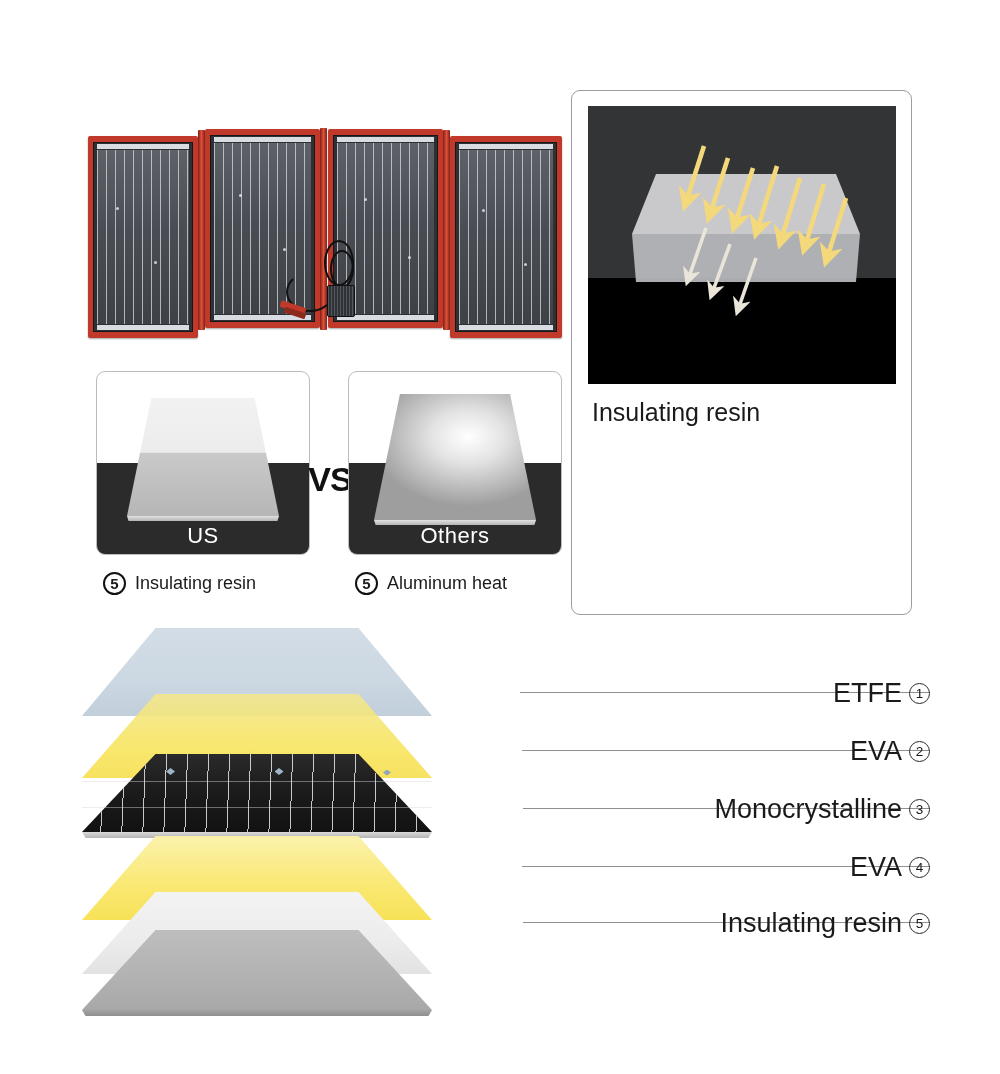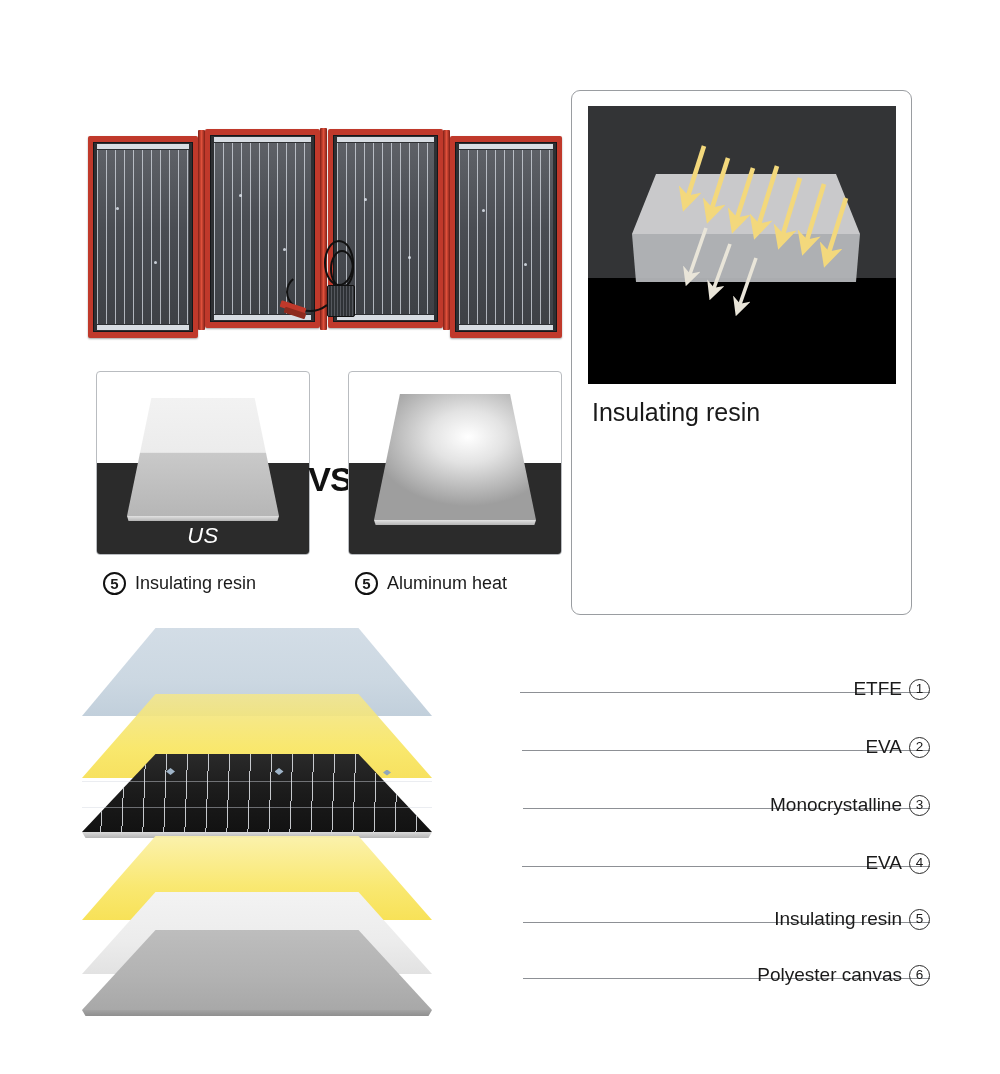--- a/index.html
+++ b/index.html
@@ -30,21 +30,21 @@
        background:rgba(225,230,238,.85);}
   .hinge{position:absolute;top:0;bottom:0;width:7px;
          background:linear-gradient(90deg,#7e1f16,#e0503b,#7e1f16);border-radius:1px;}
   .cable{position:absolute;border:2.5px solid #111;border-radius:50%;}
   .ctrlbox{position:absolute;background:#3a3d42;border:1px solid #111;border-radius:2px;
       background-image:repeating-linear-gradient(90deg,#55585e 0 1px,#2f3236 1px 3px);}
   .clip{position:absolute;background:#c0392b;border-radius:1px;}
 
   
   .cmpcard{position:absolute;width:212px;height:182px;background:#fff;
-     border:1.5px solid #b9bcc0;border-radius:4px;overflow:hidden;font-style:italic;}
+     border:1.5px solid #b9bcc0;border-radius:9px;overflow:hidden;}
   .cmpcard .darkhalf{position:absolute;left:0;right:0;bottom:0;height:50%;background:#2b2b2b;}
   .cmpcard .cardlabel{position:absolute;left:0;right:0;bottom:5px;text-align:center;
      color:#fff;font-size:22px;letter-spacing:.5px;}
   .plate{position:absolute;left:50%;transform:translateX(-50%);}
   .plate .face{width:100%;height:100%;clip-path:polygon(16% 0%,84% 0%,100% 100%,0% 100%);}
   .plate .edge{position:absolute;left:0;right:0;bottom:-5px;height:5px;
      clip-path:polygon(0% 0%,100% 0%,99% 100%,1% 100%);
      background:linear-gradient(180deg,#e2e2e2,#b4b4b4);}
   #vs-text{position:absolute;left:306px;top:452px;width:48px;text-align:center;
      font-size:34px;font-weight:700;color:#111;letter-spacing:-1px;margin-top:8px;}
@@ -68,21 +68,21 @@
   #layer-stack{left:82px;top:628px;width:350px;height:382px;}
   .layer{position:absolute;left:0;width:100%;}
   .layer .top{width:100%;height:100%;}
   .layer .side{position:absolute;left:0;right:0;bottom:-6px;height:6px;}
 
   
   #legend{left:410px;top:660px;width:520px;height:340px;}
   .legrow{position:absolute;right:0;display:flex;align-items:center;
      justify-content:flex-end;gap:7px;white-space:nowrap;}
   .legrow .lead{position:absolute;right:0;height:0;border-top:1.4px solid #8d9095;}
-  .legrow .ltext{font-size:19px;color:#1a1a1a;position:relative;}
+  .legrow .ltext{font-size:27px;color:#1a1a1a;position:relative;}
   .legnum{display:inline-flex;align-items:center;justify-content:center;
      width:21px;height:21px;border:1.4px solid #2a2a2a;border-radius:50%;
      font-size:13.5px;line-height:1;box-sizing:border-box;position:relative;}
 </style>
 </head>
 <body>
 
 <div class="abs" id="product-photo">
   <div class="panelwrap">
 
@@ -151,20 +151,21 @@
 
 <div id="vs-text">VS</div>
 
 <div class="cmpcard" style="left:348px;top:371px;">
   <div class="darkhalf"></div>
   <div class="plate" style="top:22px;width:162px;height:126px;">
     <div class="face" style="background:
         radial-gradient(ellipse 60% 55% at 58% 34%, #ffffff 0%, #e3e3e3 38%, #bdbdbd 72%, #9e9e9e 100%);"></div>
     <div class="edge"></div>
   </div>
+  <div class="cardlabel">Others</div>
 </div>
 
 <div class="badgeline" style="left:103px;top:572px;">
   <span class="numbadge">5</span>
   <span>Insulating resin</span>
 </div>
 <div class="badgeline" style="left:355px;top:572px;">
   <span class="numbadge">5</span>
   <span>Aluminum heat</span>
 </div>
@@ -281,18 +282,13 @@
     <span class="ltext">EVA</span>
     <span class="legnum">4</span>
   </div>
 
   <div class="legrow" style="top:248px;">
     <span class="lead" style="width:407px;top:14px;"></span>
     <span class="ltext">Insulating resin</span>
     <span class="legnum">5</span>
   </div>
 
-  <div class="legrow" style="top:304px;">
-    <span class="lead" style="width:407px;top:14px;"></span>
-    <span class="ltext">Polyester canvas</span>
-    <span class="legnum">6</span>
-  </div>
 </div>
 
 </body></html>

